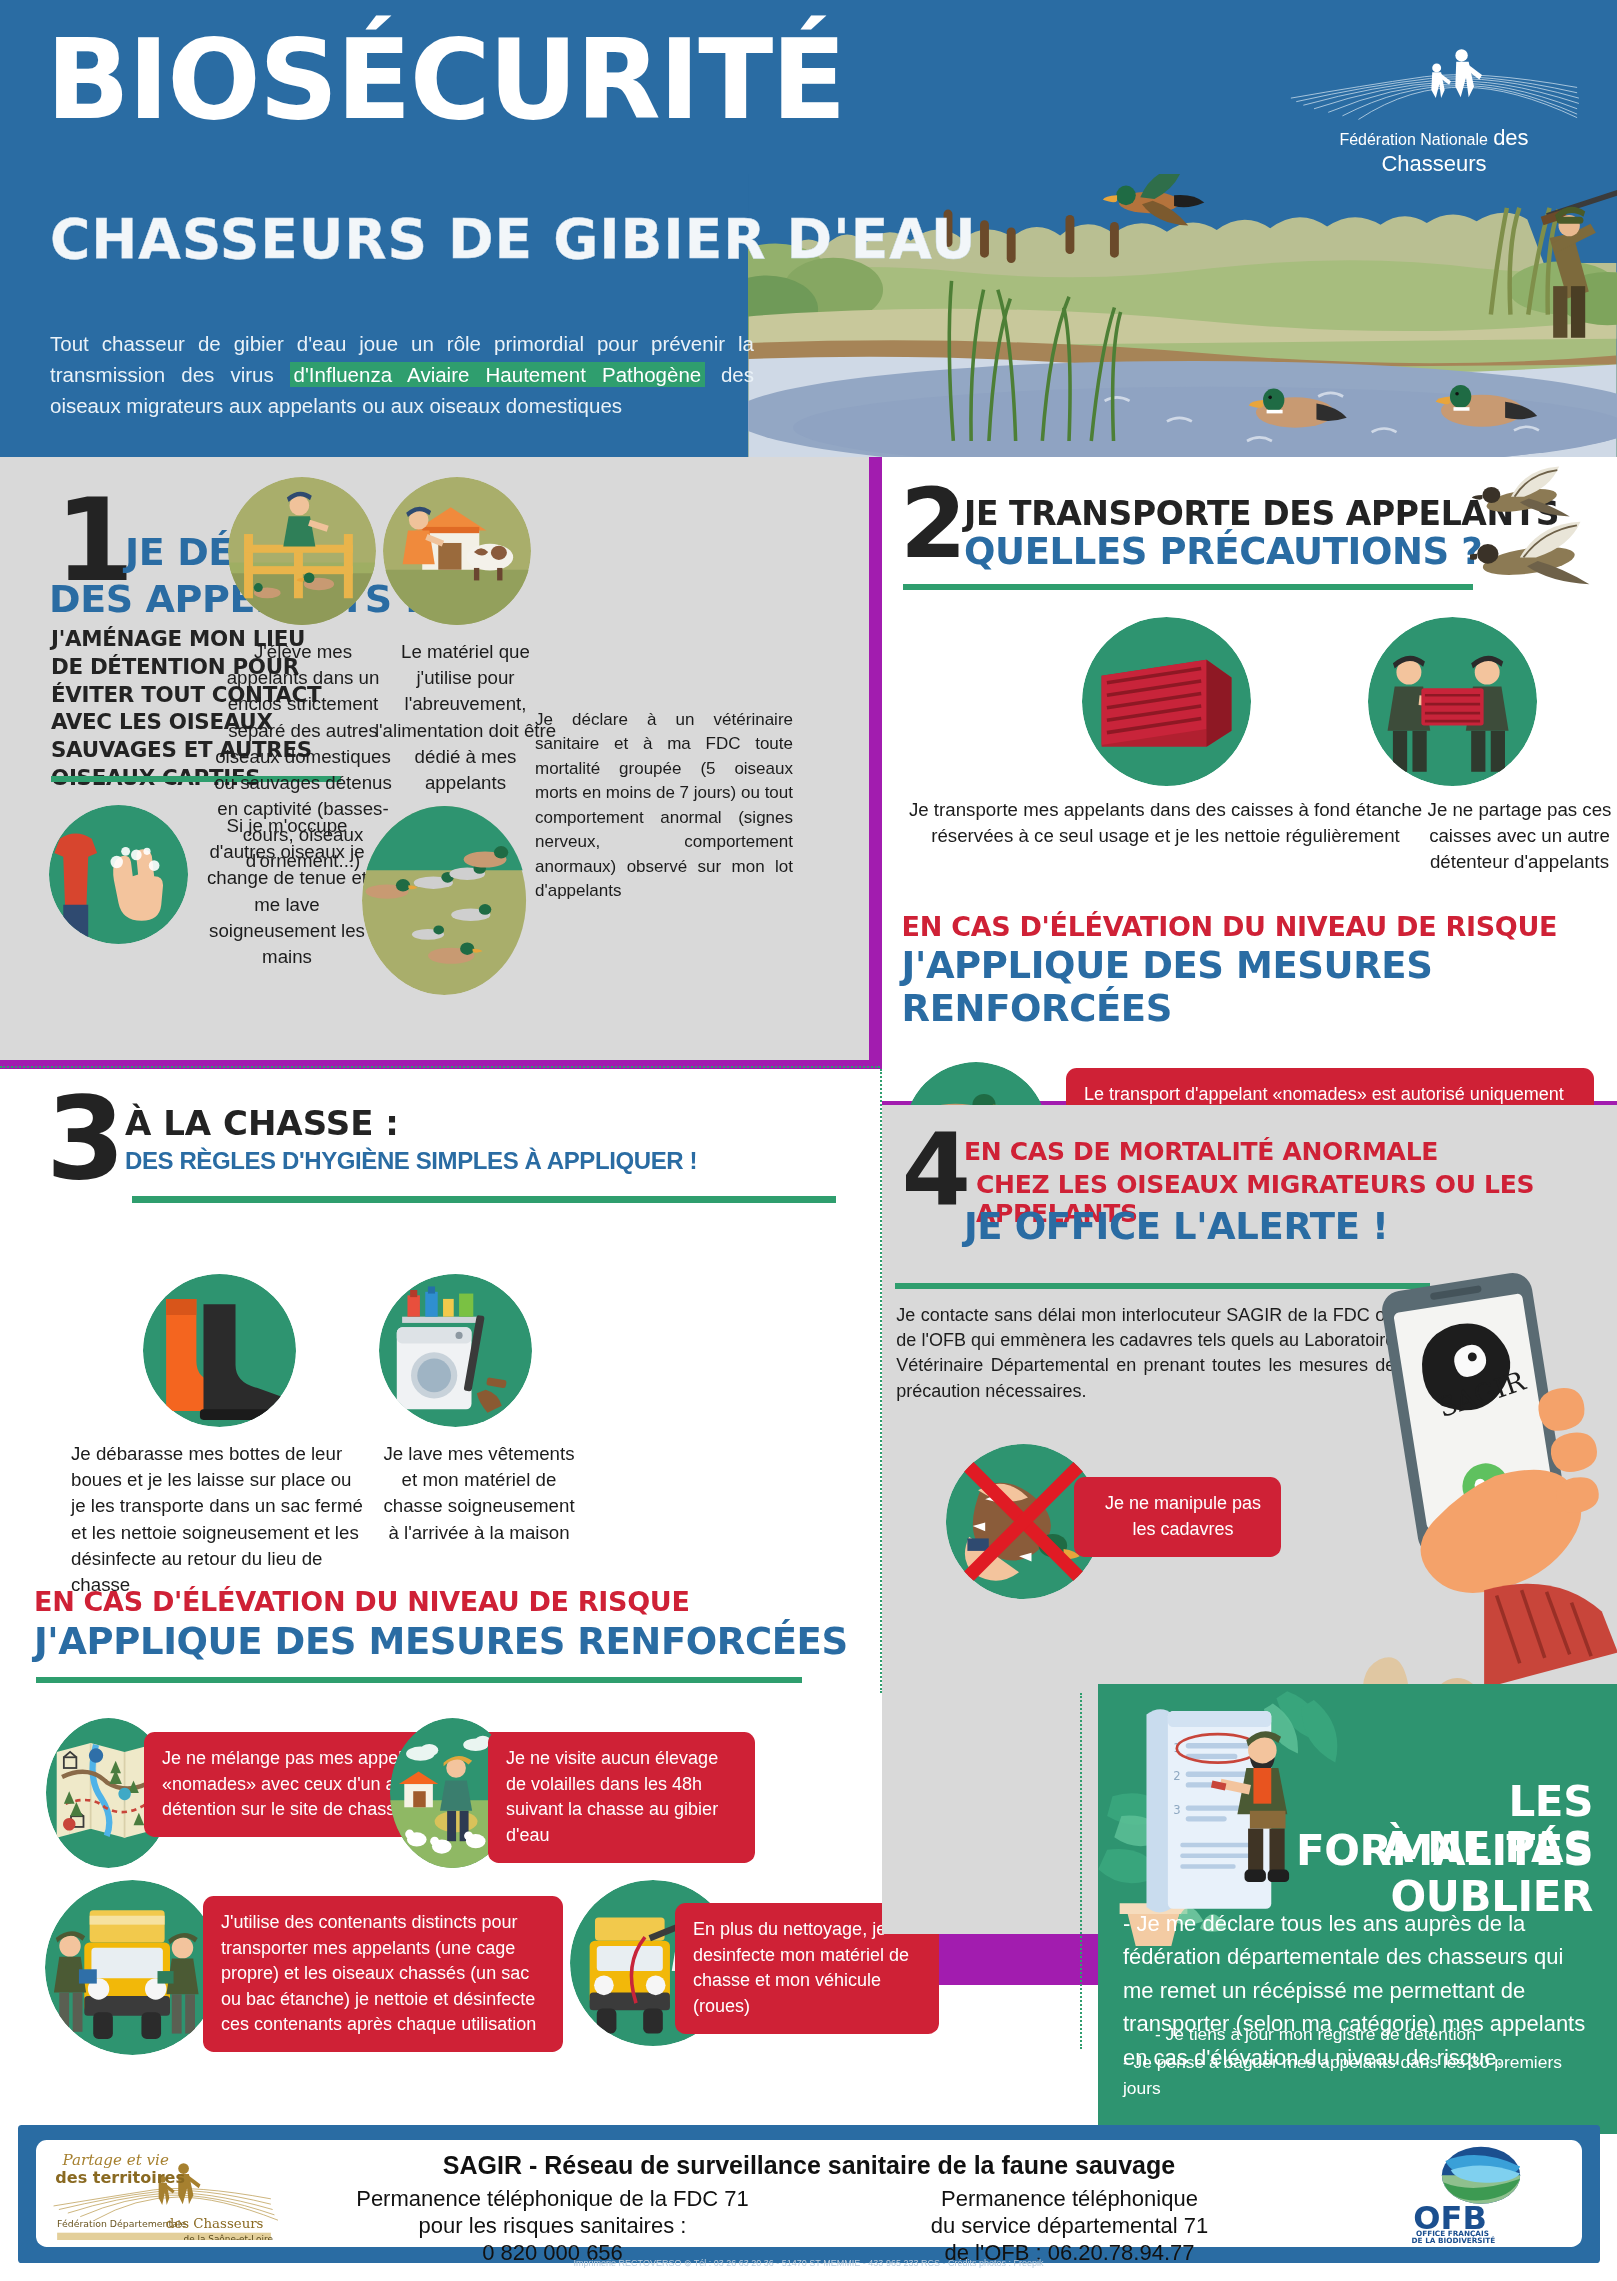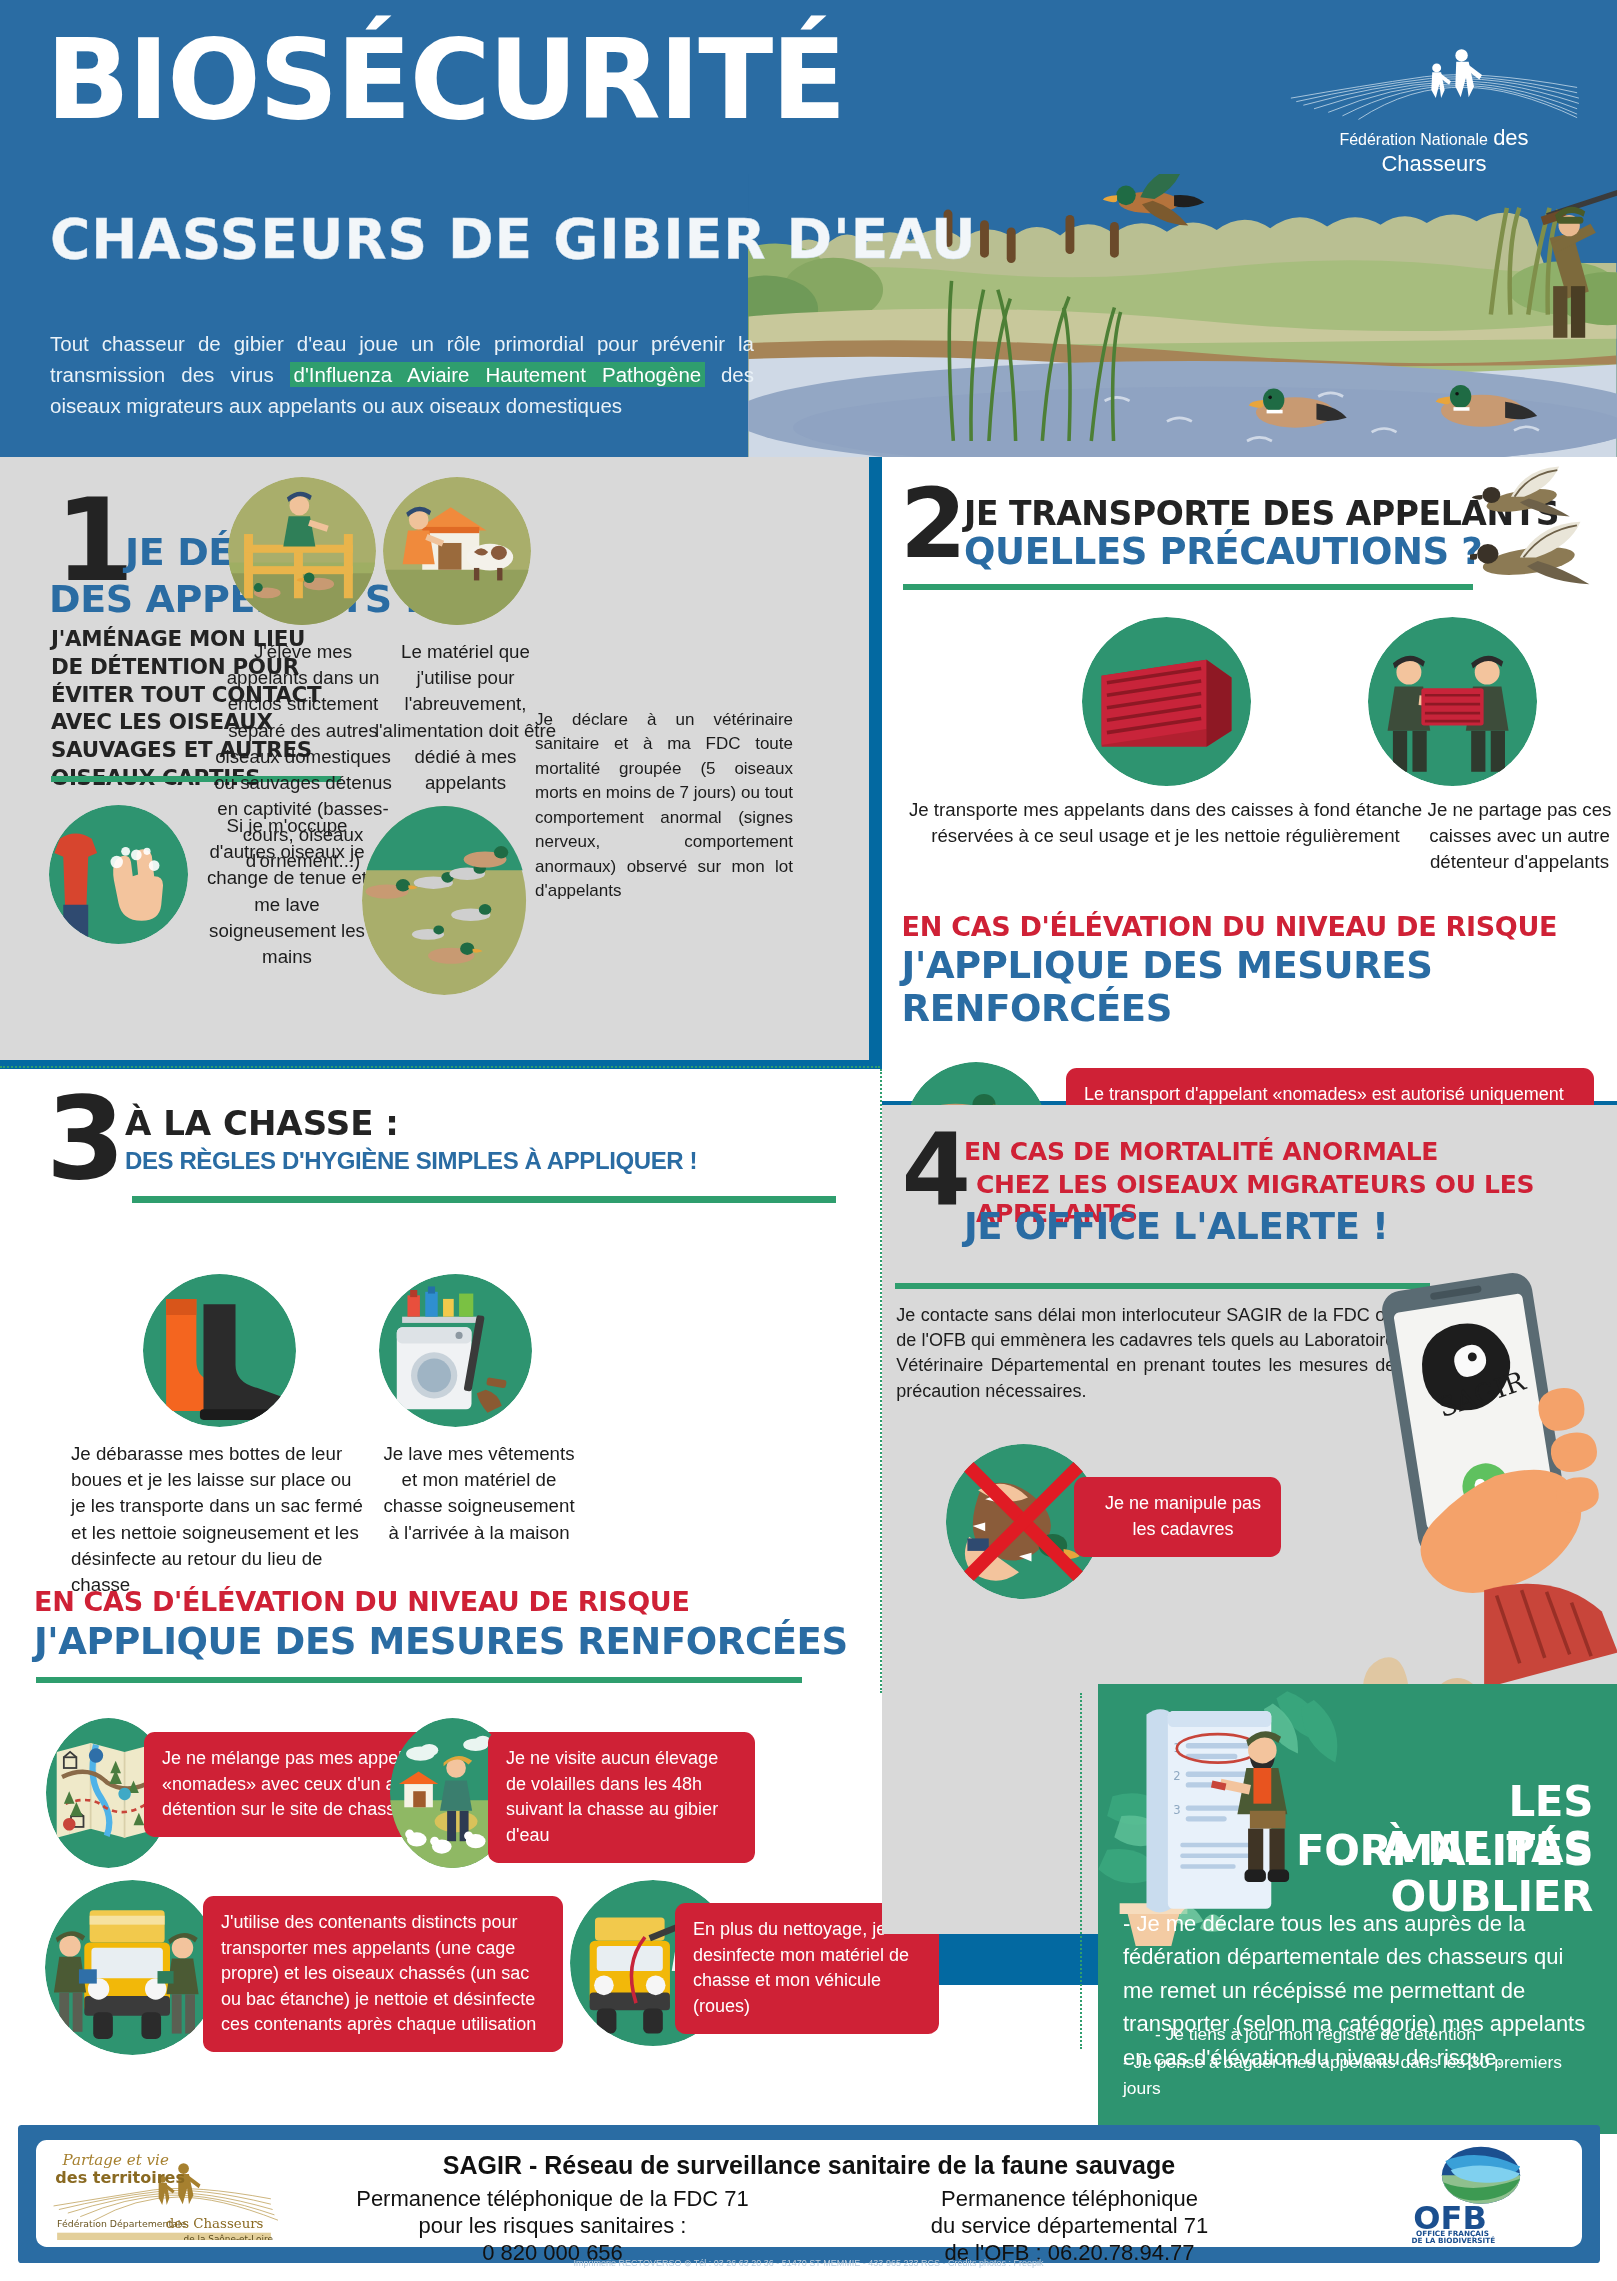--- a/index.html
+++ b/index.html
@@ -3,21 +3,21 @@
 <meta charset="utf-8">
 <style>
   * { box-sizing: border-box; margin:0; padding:0; }
   body {
     width:1617px; height:2281px;
     font-family:"Liberation Sans", sans-serif;
     background:#ffffff;
     position:relative;
     overflow:hidden;
   }
-  .page { position:relative; width:1617px; height:1985px; background:#0369a1; }
+  .page { position:relative; width:1617px; height:1985px; background:#a21caf; }
 
   
   .header {
     position:absolute; left:0; top:0; width:1617px; height:457px;
     background:#2a6ca3;
     overflow:hidden;
   }
   .hdr-title {
     position:absolute; left:46px; top:25px;
     font-size:110px; font-weight:bold; color:#fff;

